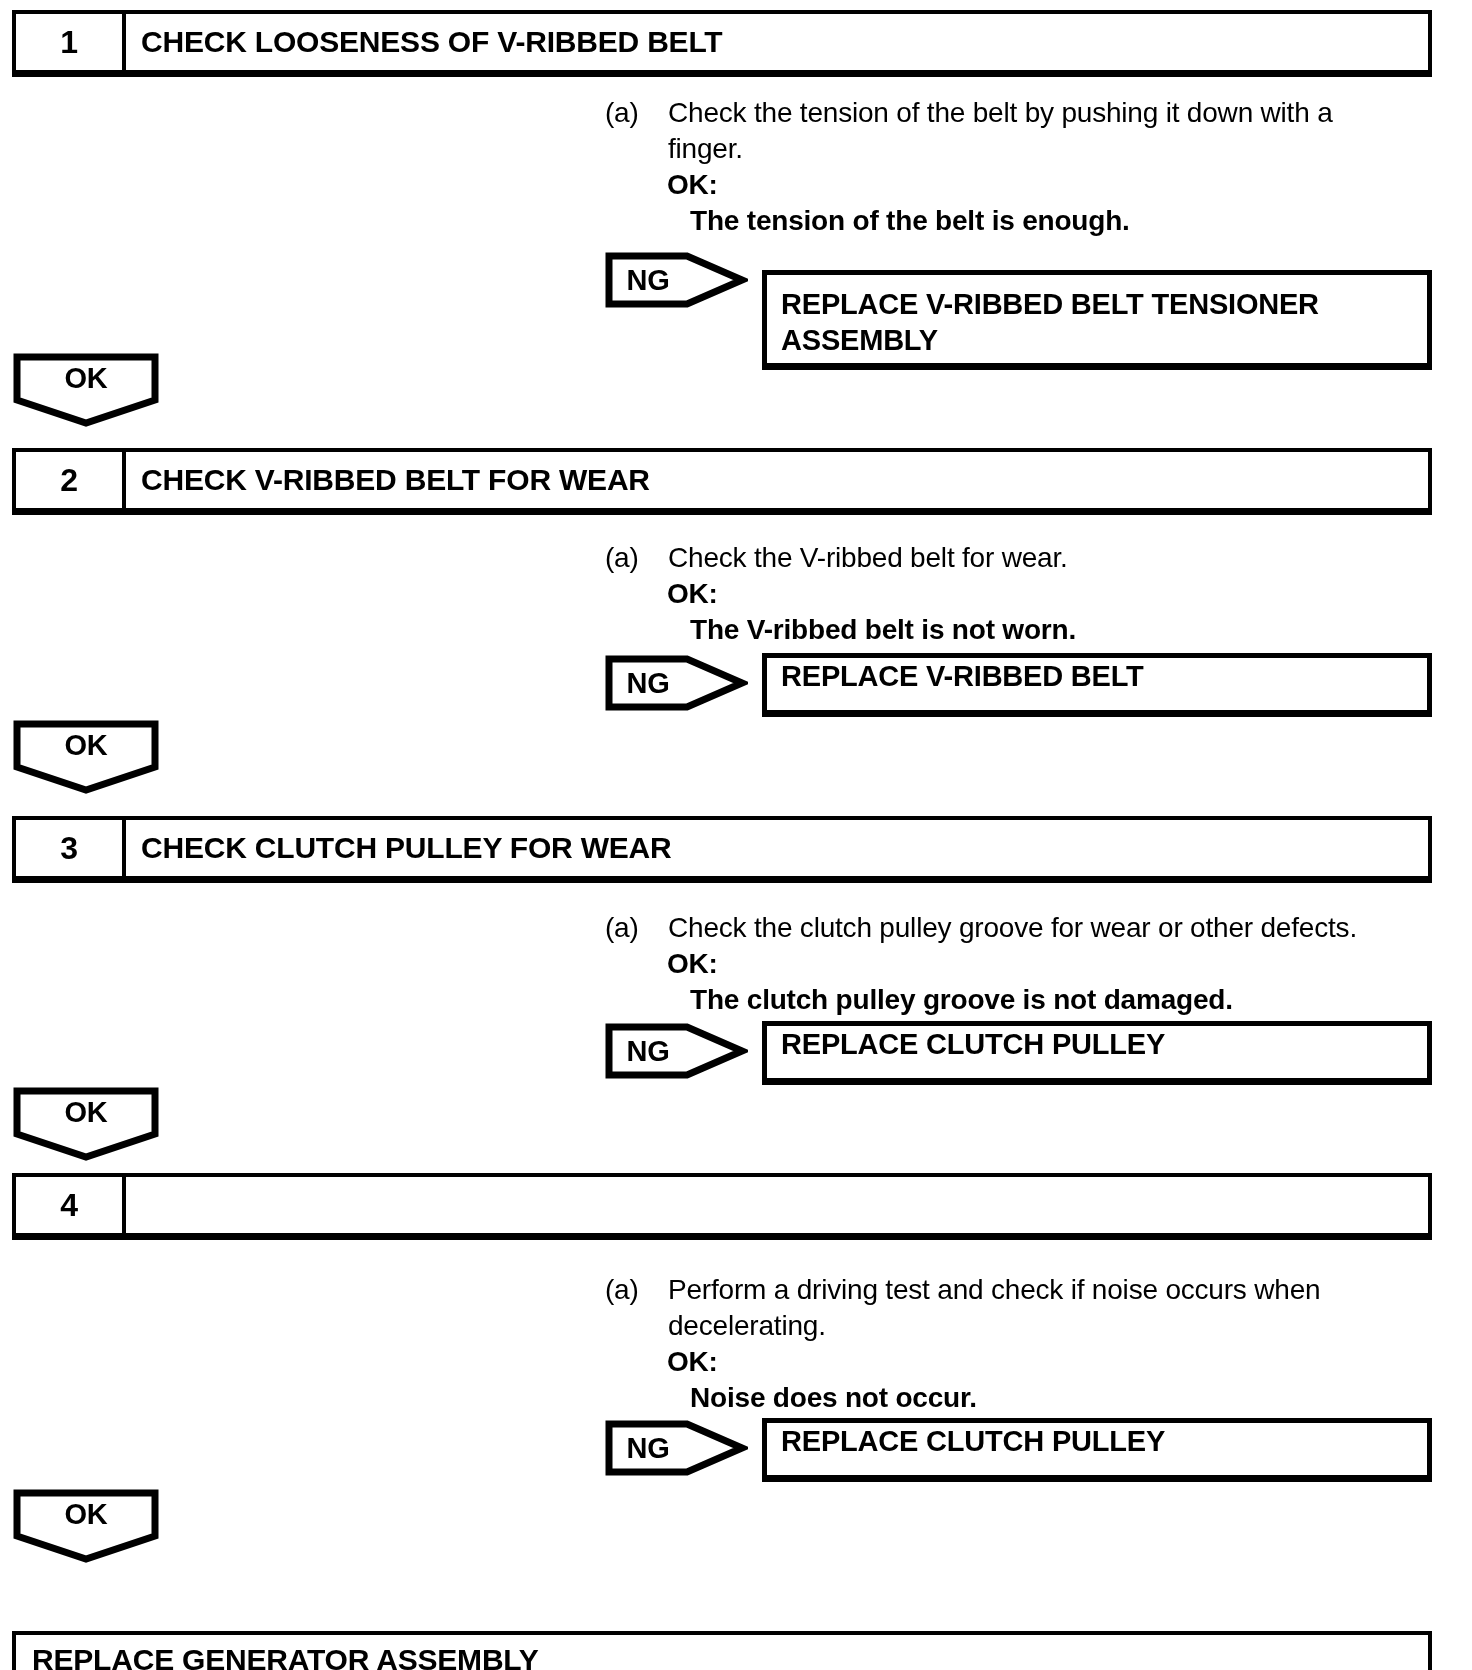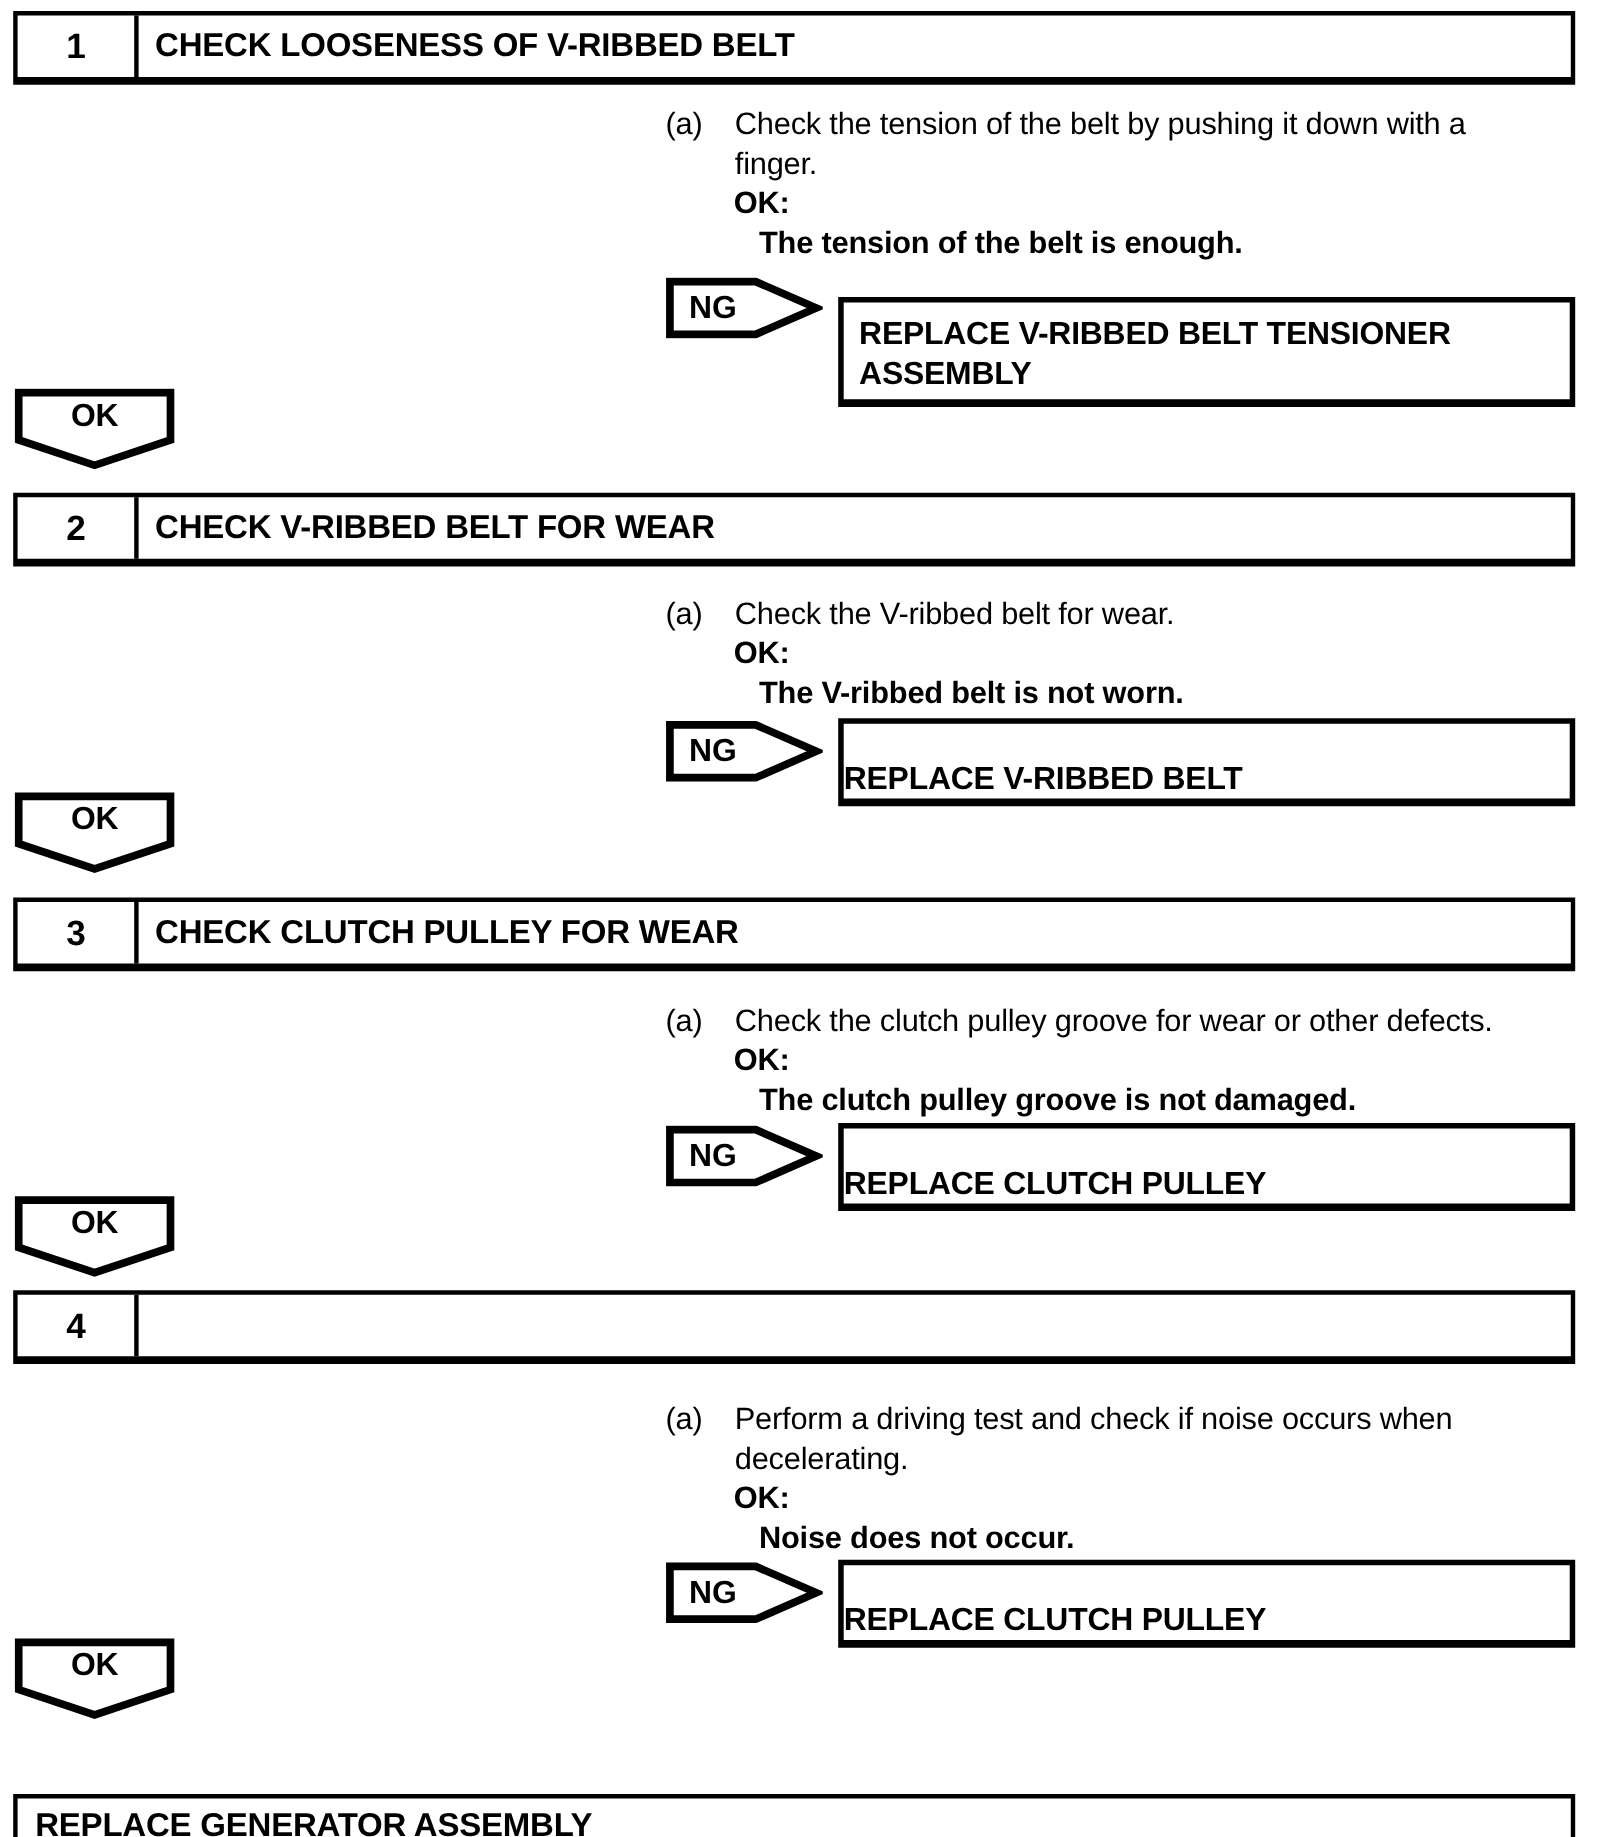--- a/index.html
+++ b/index.html
@@ -80,23 +80,24 @@
     box-sizing: border-box;
     border: 5px solid #000;
     border-bottom-width: 7px;
     background: #fff;
     font-weight: bold;
     font-size: 29px;
     line-height: 36px;
   }
   .ng-box.two-line { height: 100px; padding: 11px 0 0 14px; }
   .ng-box.one-line {
-    height: 80px;
-    display: flex;
-    align-items: flex-end;
+    height: 64px;
+    display: flex;
+    align-items: flex-start;
+    padding-left: 14px;
   }
   .ng-line { white-space: nowrap; }
 
   
   .ok-pent { left: 13px; width: 146px; height: 74px; }
   .ok-pent-label {
     position: absolute;
     left: 0; top: 4px;
     width: 100%; height: 43px;
     line-height: 43px;

